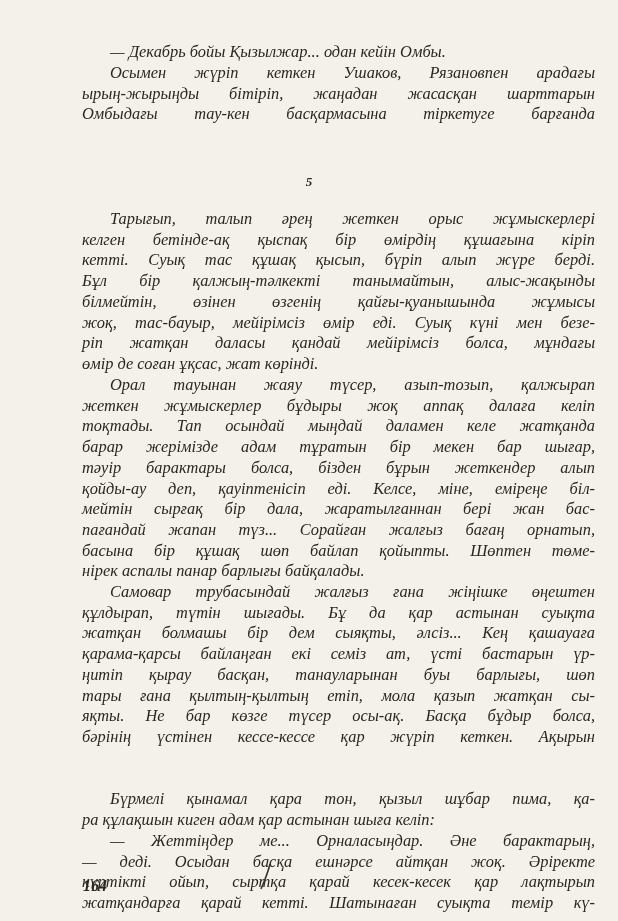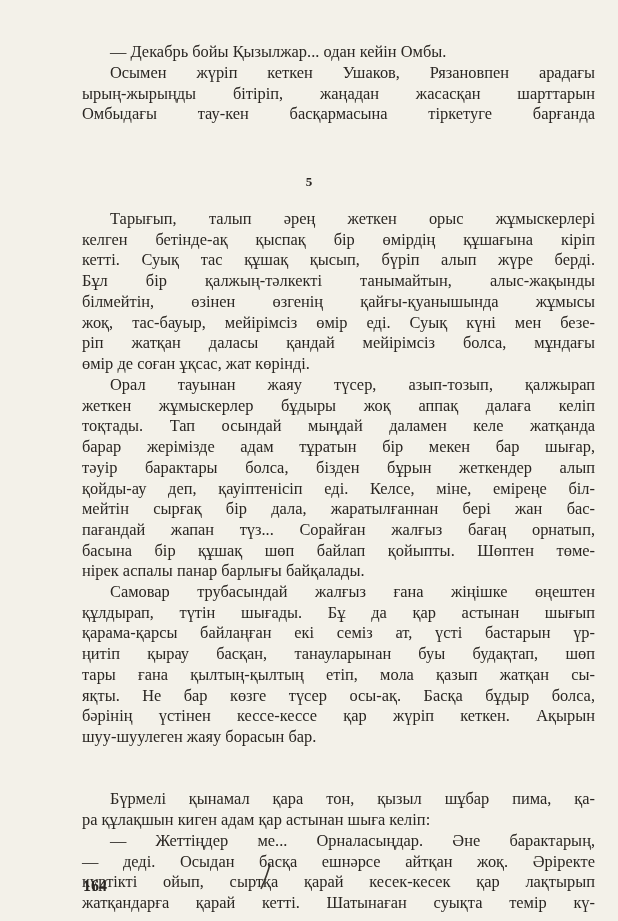--- a/index.html
+++ b/index.html
@@ -3,21 +3,21 @@
 <meta charset="utf-8">
 <style>
   html, body { margin: 0; padding: 0; }
   body {
     width: 618px; height: 921px; overflow: hidden;
     background: #f3f1e9;
     font-family: "Liberation Serif", "DejaVu Serif", serif;
     color: #2a2622;
     position: relative;
   }
-  .page { position: absolute; left: 0; top: 0; width: 618px; height: 921px; }
+  .page { position: absolute; left: 0; top: 0; width: 618px; height: 921px; font-style: italic; }
   .para {
     position: absolute; left: 82px; width: 513px;
     font-size: 16.4px; line-height: 20.7px;
     text-align: justify; margin: 0;
   }
   .para .ln { display: block; text-align: justify; text-align-last: justify; white-space: nowrap; }
   .para .ln.last { text-align-last: left; }
   .indent { padding-left: 28px; }
   .section-num {
     position: absolute; left: 0; width: 618px; top: 174px;
@@ -62,27 +62,27 @@
     <span class="ln">тәуір барактары болса, бізден бұрын жеткендер алып</span>
     <span class="ln">қойды-ау деп, қауіптенісіп еді. Келсе, міне, еміреңе біл-</span>
     <span class="ln">мейтін сырғақ бір дала, жаратылғаннан бері жан бас-</span>
     <span class="ln">пағандай жапан түз... Сорайған жалғыз бағаң орнатып,</span>
     <span class="ln">басына бір құшақ шөп байлап қойыпты. Шөптен төме-</span>
     <span class="ln last">нірек аспалы панар барлығы байқалады.</span>
   </div>
 
   <div class="para" style="top:582px;">
     <span class="ln indent">Самовар трубасындай жалғыз ғана жіңішке өңештен</span>
-    <span class="ln">құлдырап, түтін шығады. Бұ да қар астынан шығып</span>
+    <span class="ln">құлдырап, түтін шығады. Бұ да қар астынан суықта</span>
+    <span class="ln">жатқан болмашы бір дем сыяқты, әлсіз... Кең қашауаға</span>
     <span class="ln">қарама-қарсы байлаңған екі семіз ат, үсті бастарын үр-</span>
-    <span class="ln">ңитіп қырау басқан, танауларынан буы будақтап, шөп</span>
+    <span class="ln">ңитіп қырау басқан, танауларынан буы барлығы, шөп</span>
     <span class="ln">тары ғана қылтың-қылтың етіп, мола қазып жатқан сы-</span>
     <span class="ln">яқты. Не бар көзге түсер осы-ақ. Басқа бұдыр болса,</span>
     <span class="ln">бәрінің үстінен кессе-кессе қар жүріп кеткен. Ақырын</span>
-    <span class="ln last">шуу-шуулеген жаяу борасын бар.</span>
   </div>
 
   <div class="para" style="top:789px;">
     <span class="ln indent">Бүрмелі қынамал қара тон, қызыл шұбар пима, қа-</span>
     <span class="ln last">ра құлақшын киген адам қар астынан шыға келіп:</span>
   </div>
 
   <div class="para" style="top:831px;">
     <span class="ln indent">— Жеттіңдер ме... Орналасыңдар. Әне барактарың,</span>
     <span class="ln">— деді. Осыдан басқа ешнәрсе айтқан жоқ. Әріректе</span>

